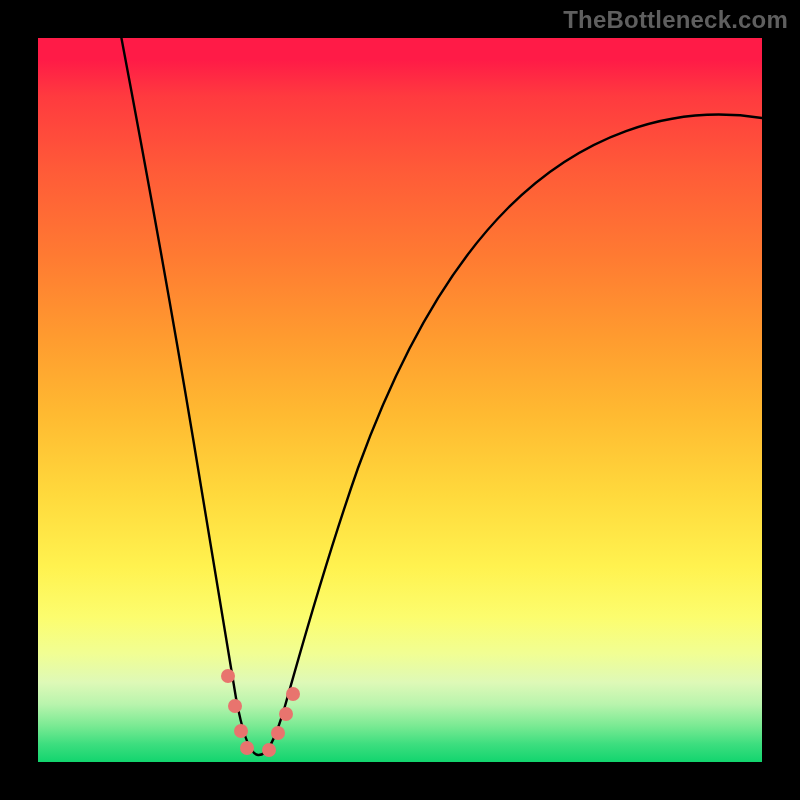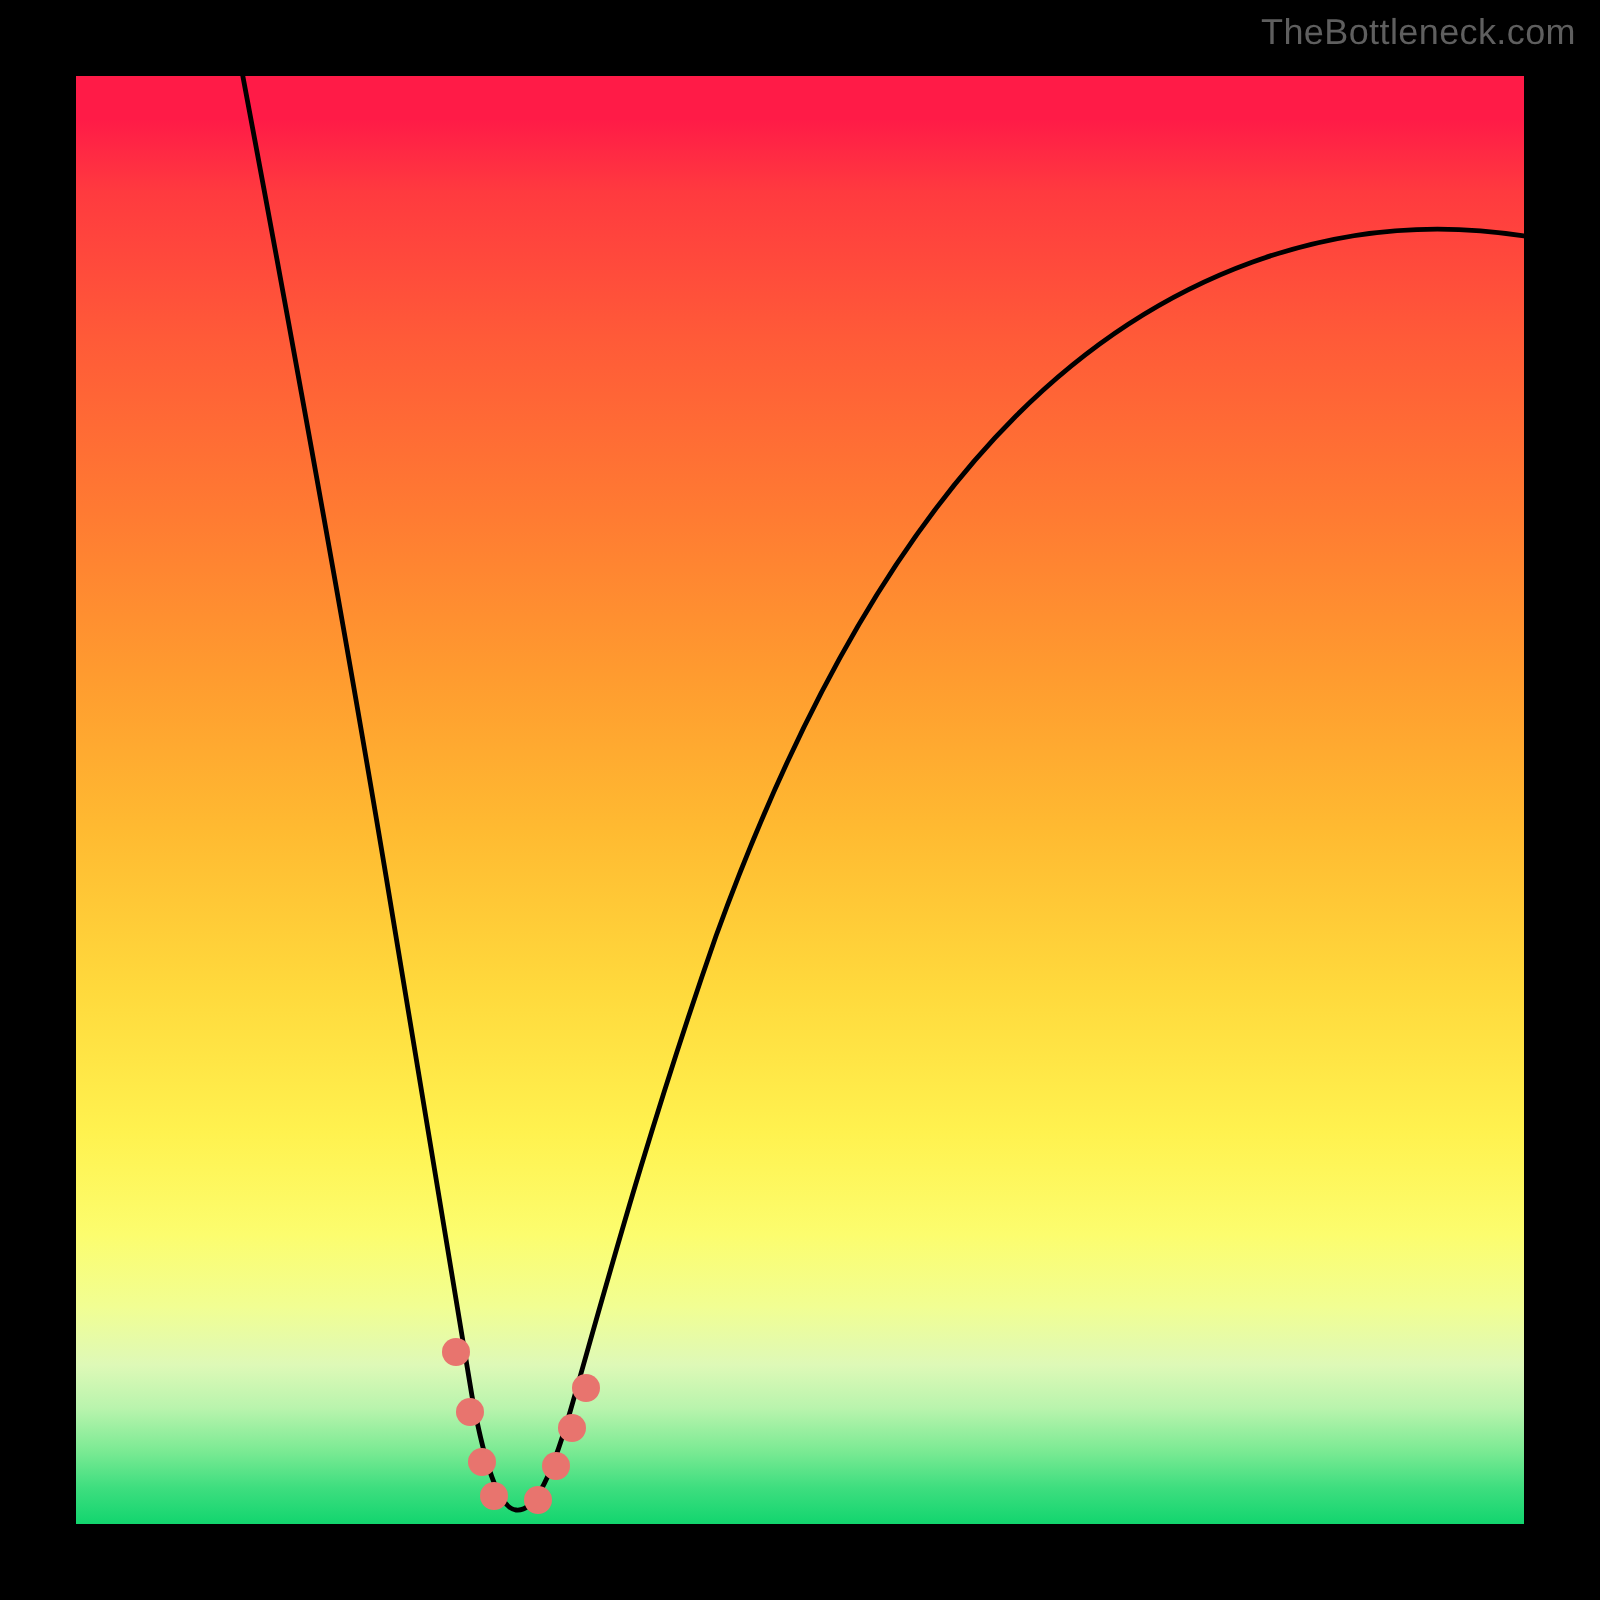--- a/index.html
+++ b/index.html
@@ -58,23 +58,23 @@
     left: 0;
     top: 0;
     width: 100%;
     height: 100%;
   }
   .watermark {
     position: absolute;
     top: 6px;
     right: 12px;
     color: #5f5f5f;
-    font-size: 18px;
+    font-size: 24px;
     letter-spacing: 0.2px;
-    font-weight: 400;
+    font-weight: 700;
     user-select: none;
   }
 </style>
 </head>
 <body>
 
 <div class="frame">
 
   <div class="plot">
     <div class="gradient"></div>

